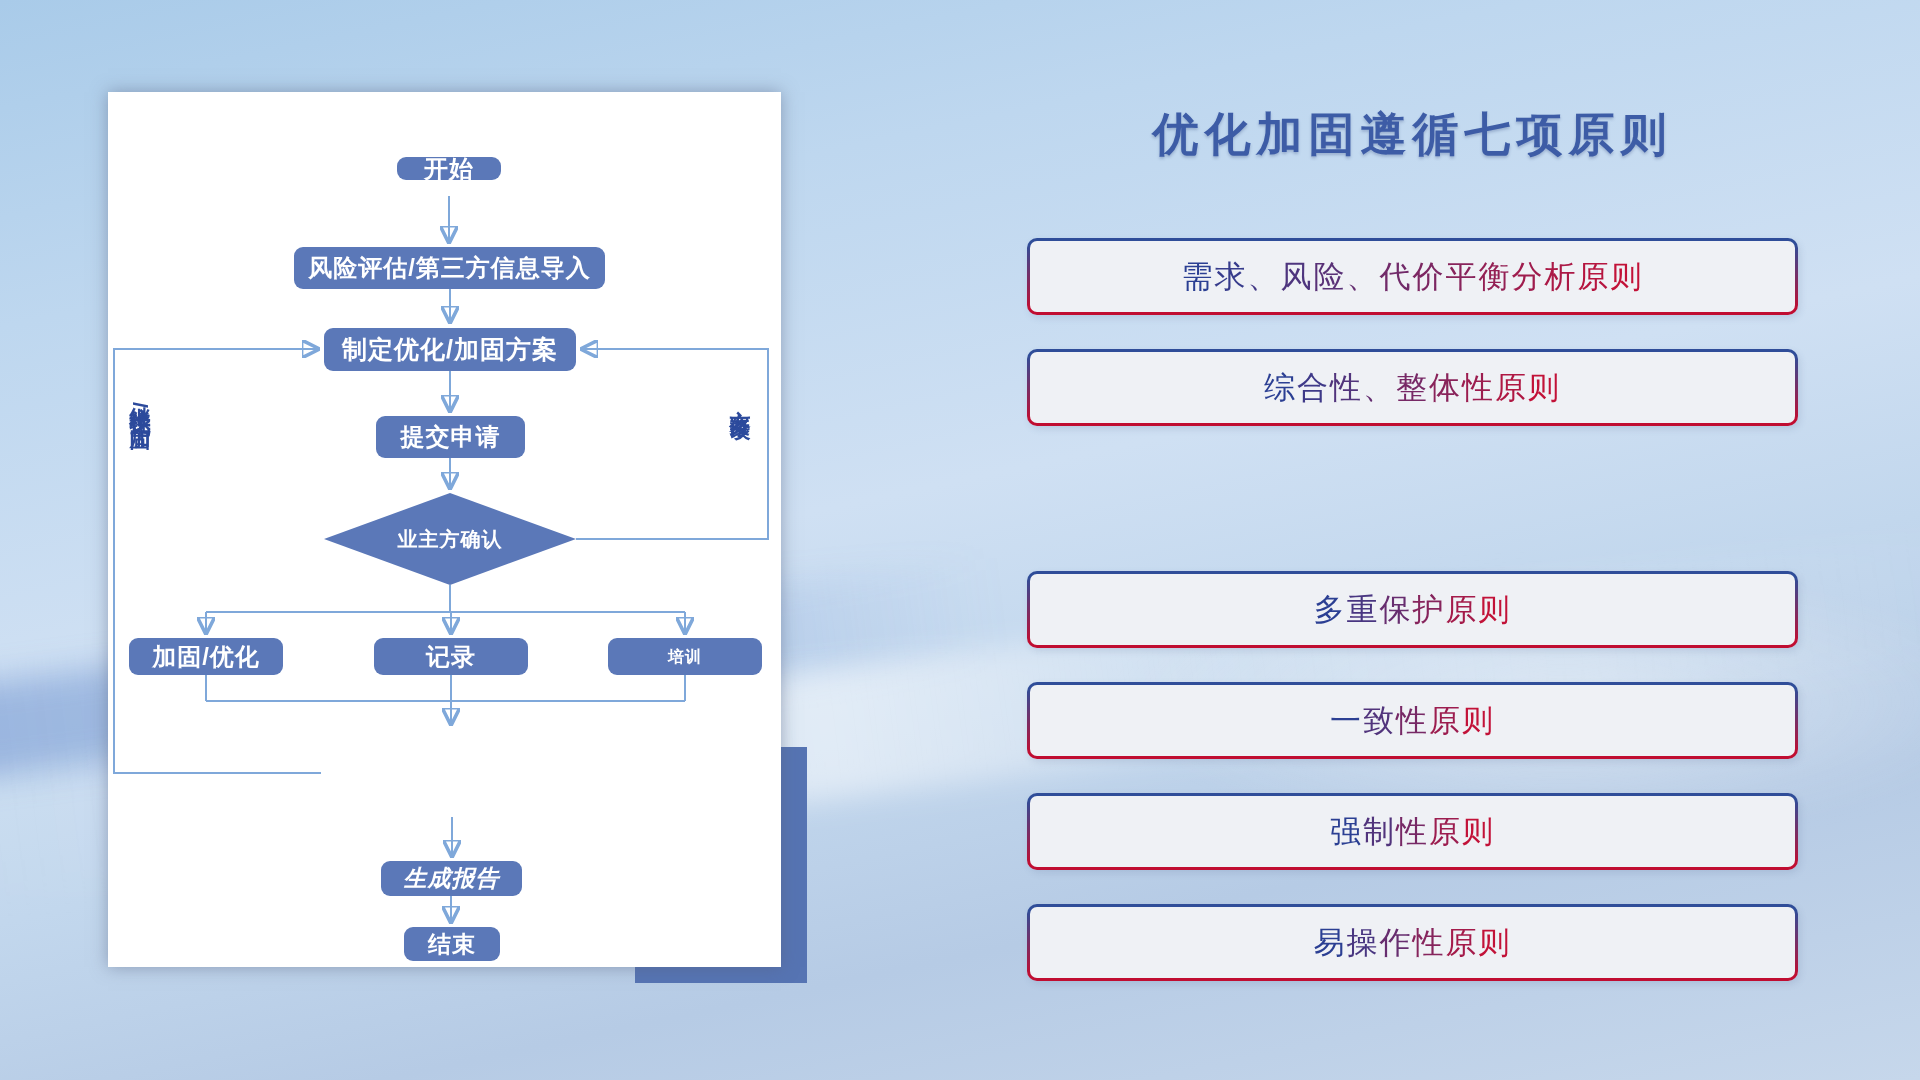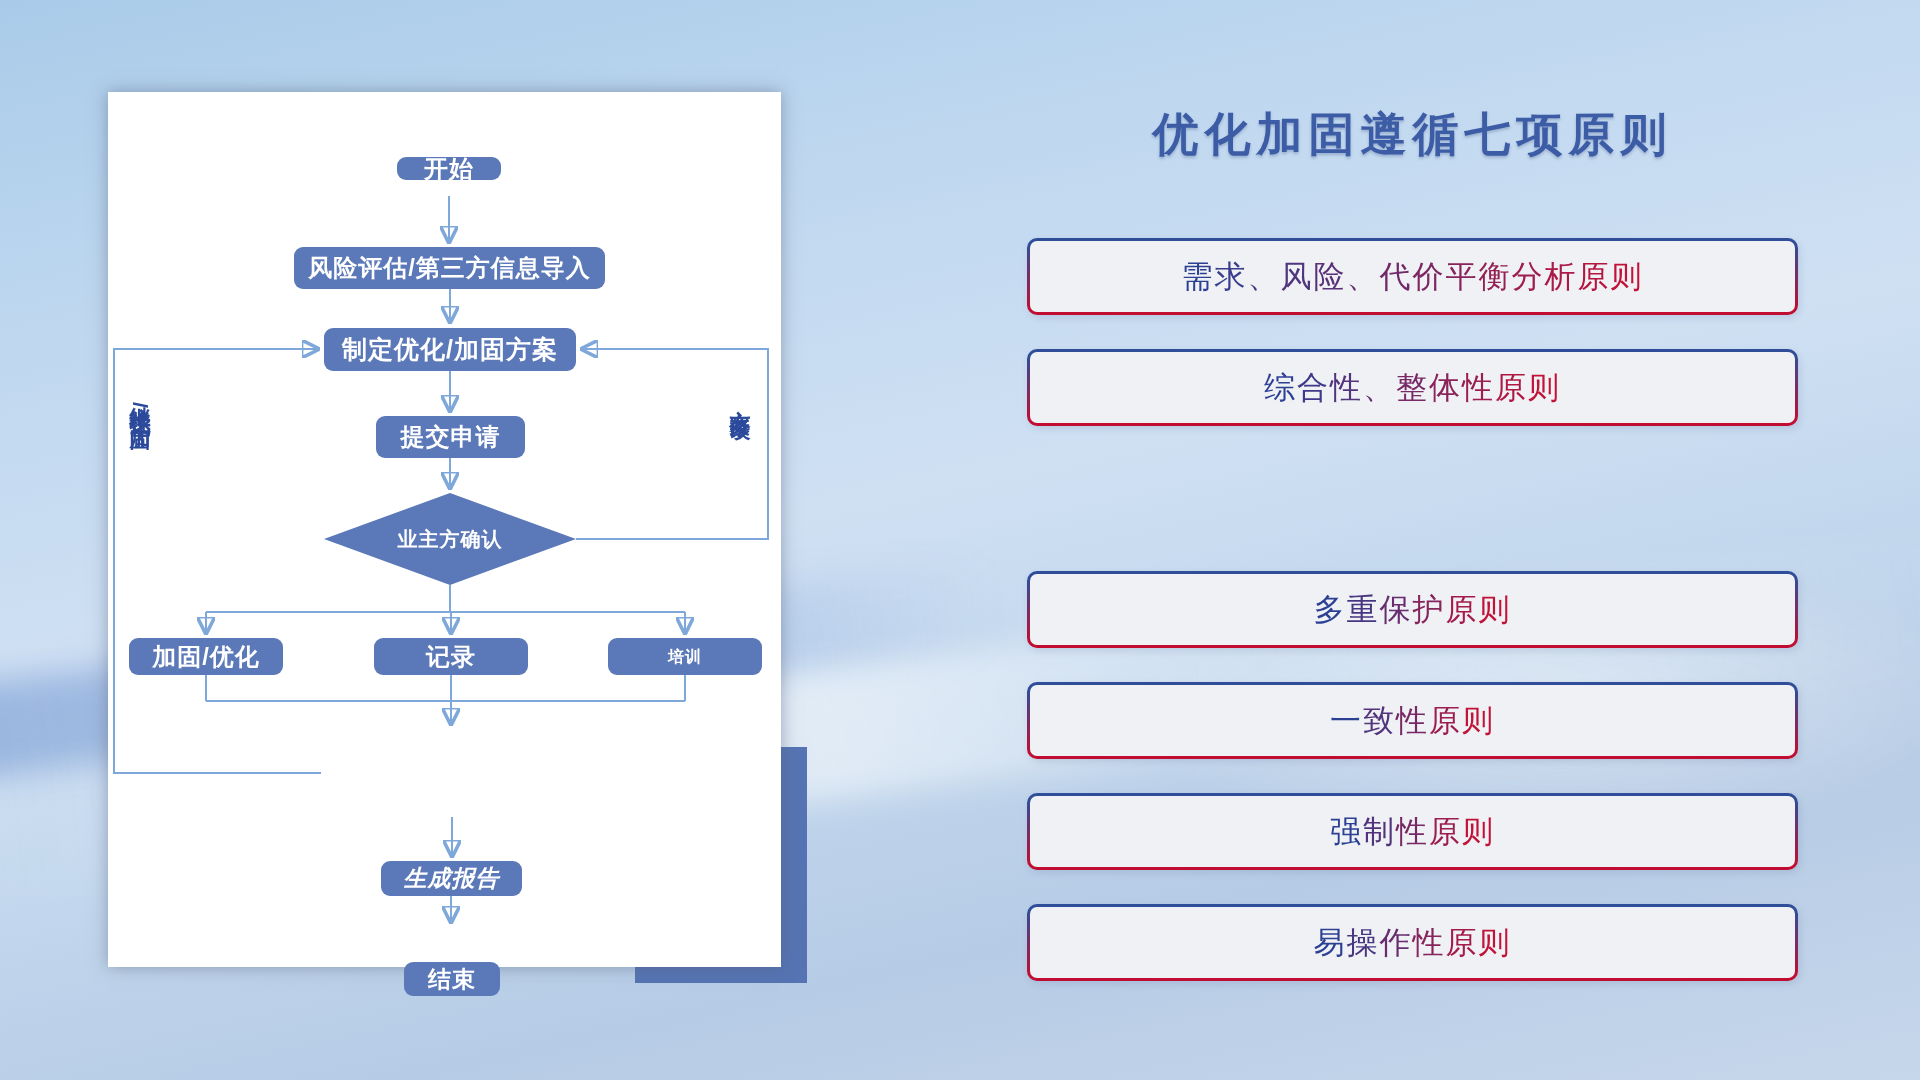--- a/index.html
+++ b/index.html
@@ -138,21 +138,21 @@
 
   <div class="flow-node" style="left:129px;top:638px;width:154px;height:37px;font-size:24px;">加固/优化</div>
 
   <div class="flow-node" style="left:374px;top:638px;width:154px;height:37px;font-size:24px;">记录</div>
 
   <div class="flow-node" style="left:608px;top:638px;width:154px;height:37px;font-size:16px;">培训</div>
 
 
   <div class="flow-node" style="left:381px;top:861px;width:141px;height:35px;font-size:23px;font-style:italic;">生成报告</div>
 
-  <div class="flow-node" style="left:404px;top:962px;width:96px;height:34px;font-size:23px;">结束</div>
+  <div class="flow-node" style="left:404px;top:927px;width:96px;height:34px;font-size:23px;">结束</div>
 
   <div class="loop-label" style="left:130px;top:390px;height:165px;">继续优化/加固</div>
 
   <div class="loop-label" style="left:730px;top:393px;height:110px;">方案修改</div>
 
   <div class="slide-title">优化加固遵循七项原则</div>
 
   <div class="principle" style="top:238px;">
     <span class="principle-label grad-text"><span style="color: rgb(43, 63, 147);">需</span><span style="color: rgb(55, 60, 140);">求</span><span style="color: rgb(66, 56, 133);">、</span><span style="color: rgb(78, 53, 126);">风</span><span style="color: rgb(89, 49, 119);">险</span><span style="color: rgb(101, 46, 112);">、</span><span style="color: rgb(113, 42, 105);">代</span><span style="color: rgb(124, 39, 98);">价</span><span style="color: rgb(136, 35, 91);">平</span><span style="color: rgb(148, 32, 84);">衡</span><span style="color: rgb(159, 28, 77);">分</span><span style="color: rgb(171, 25, 70);">析</span><span style="color: rgb(182, 21, 63);">原</span><span style="color: rgb(194, 18, 56);">则</span></span>
   </div>

